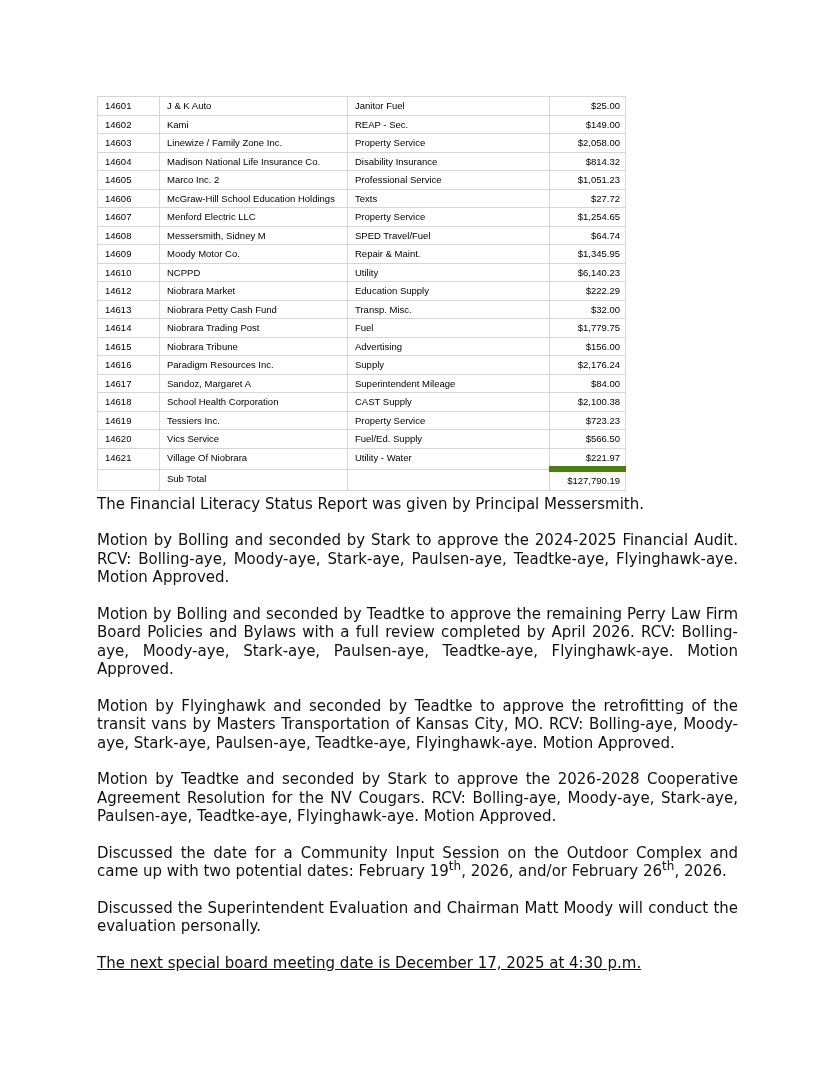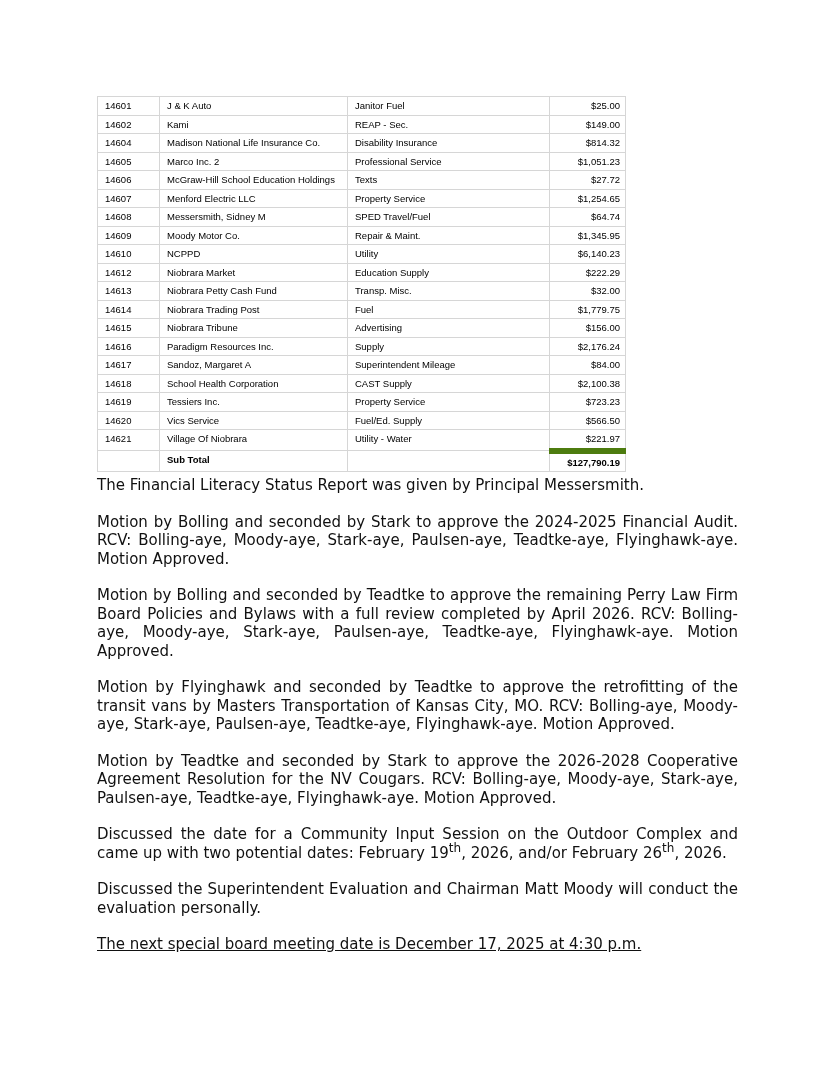--- a/index.html
+++ b/index.html
@@ -38,21 +38,21 @@
     vertical-align: top;
     overflow: hidden;
     word-wrap: break-word;
   }
   table.expense td.amount {
     text-align: right;
     padding-right: 5px;
     margin-top: 13px;
   }
   table.expense tr.subtotal-row td {
-    font-weight: bold;
+    font-weight: normal;
   }
   table.expense tr.subtotal-row td.amount {
     border-top: 6px solid #4d7c0f;
   }
   
   .minutes {
     margin-top: 4px;
     font-size: 15px;
     line-height: 18.5px;
     text-align: justify;
@@ -88,20 +88,26 @@
         <td>14601</td>
         <td>J &amp; K Auto</td>
         <td>Janitor Fuel</td>
         <td class="amount">$25.00</td>
       </tr>
           <tr>
         <td>14602</td>
         <td>Kami</td>
         <td>REAP - Sec.</td>
         <td class="amount">$149.00</td>
+      </tr>
+          <tr>
+        <td>14603</td>
+        <td>Linewize / Family Zone Inc.</td>
+        <td>Property Service</td>
+        <td class="amount">$2,058.00</td>
       </tr>
           <tr>
         <td>14604</td>
         <td>Madison National Life Insurance Co.</td>
         <td>Disability Insurance</td>
         <td class="amount">$814.32</td>
       </tr>
           <tr>
         <td>14605</td>
         <td>Marco Inc. 2</td>

